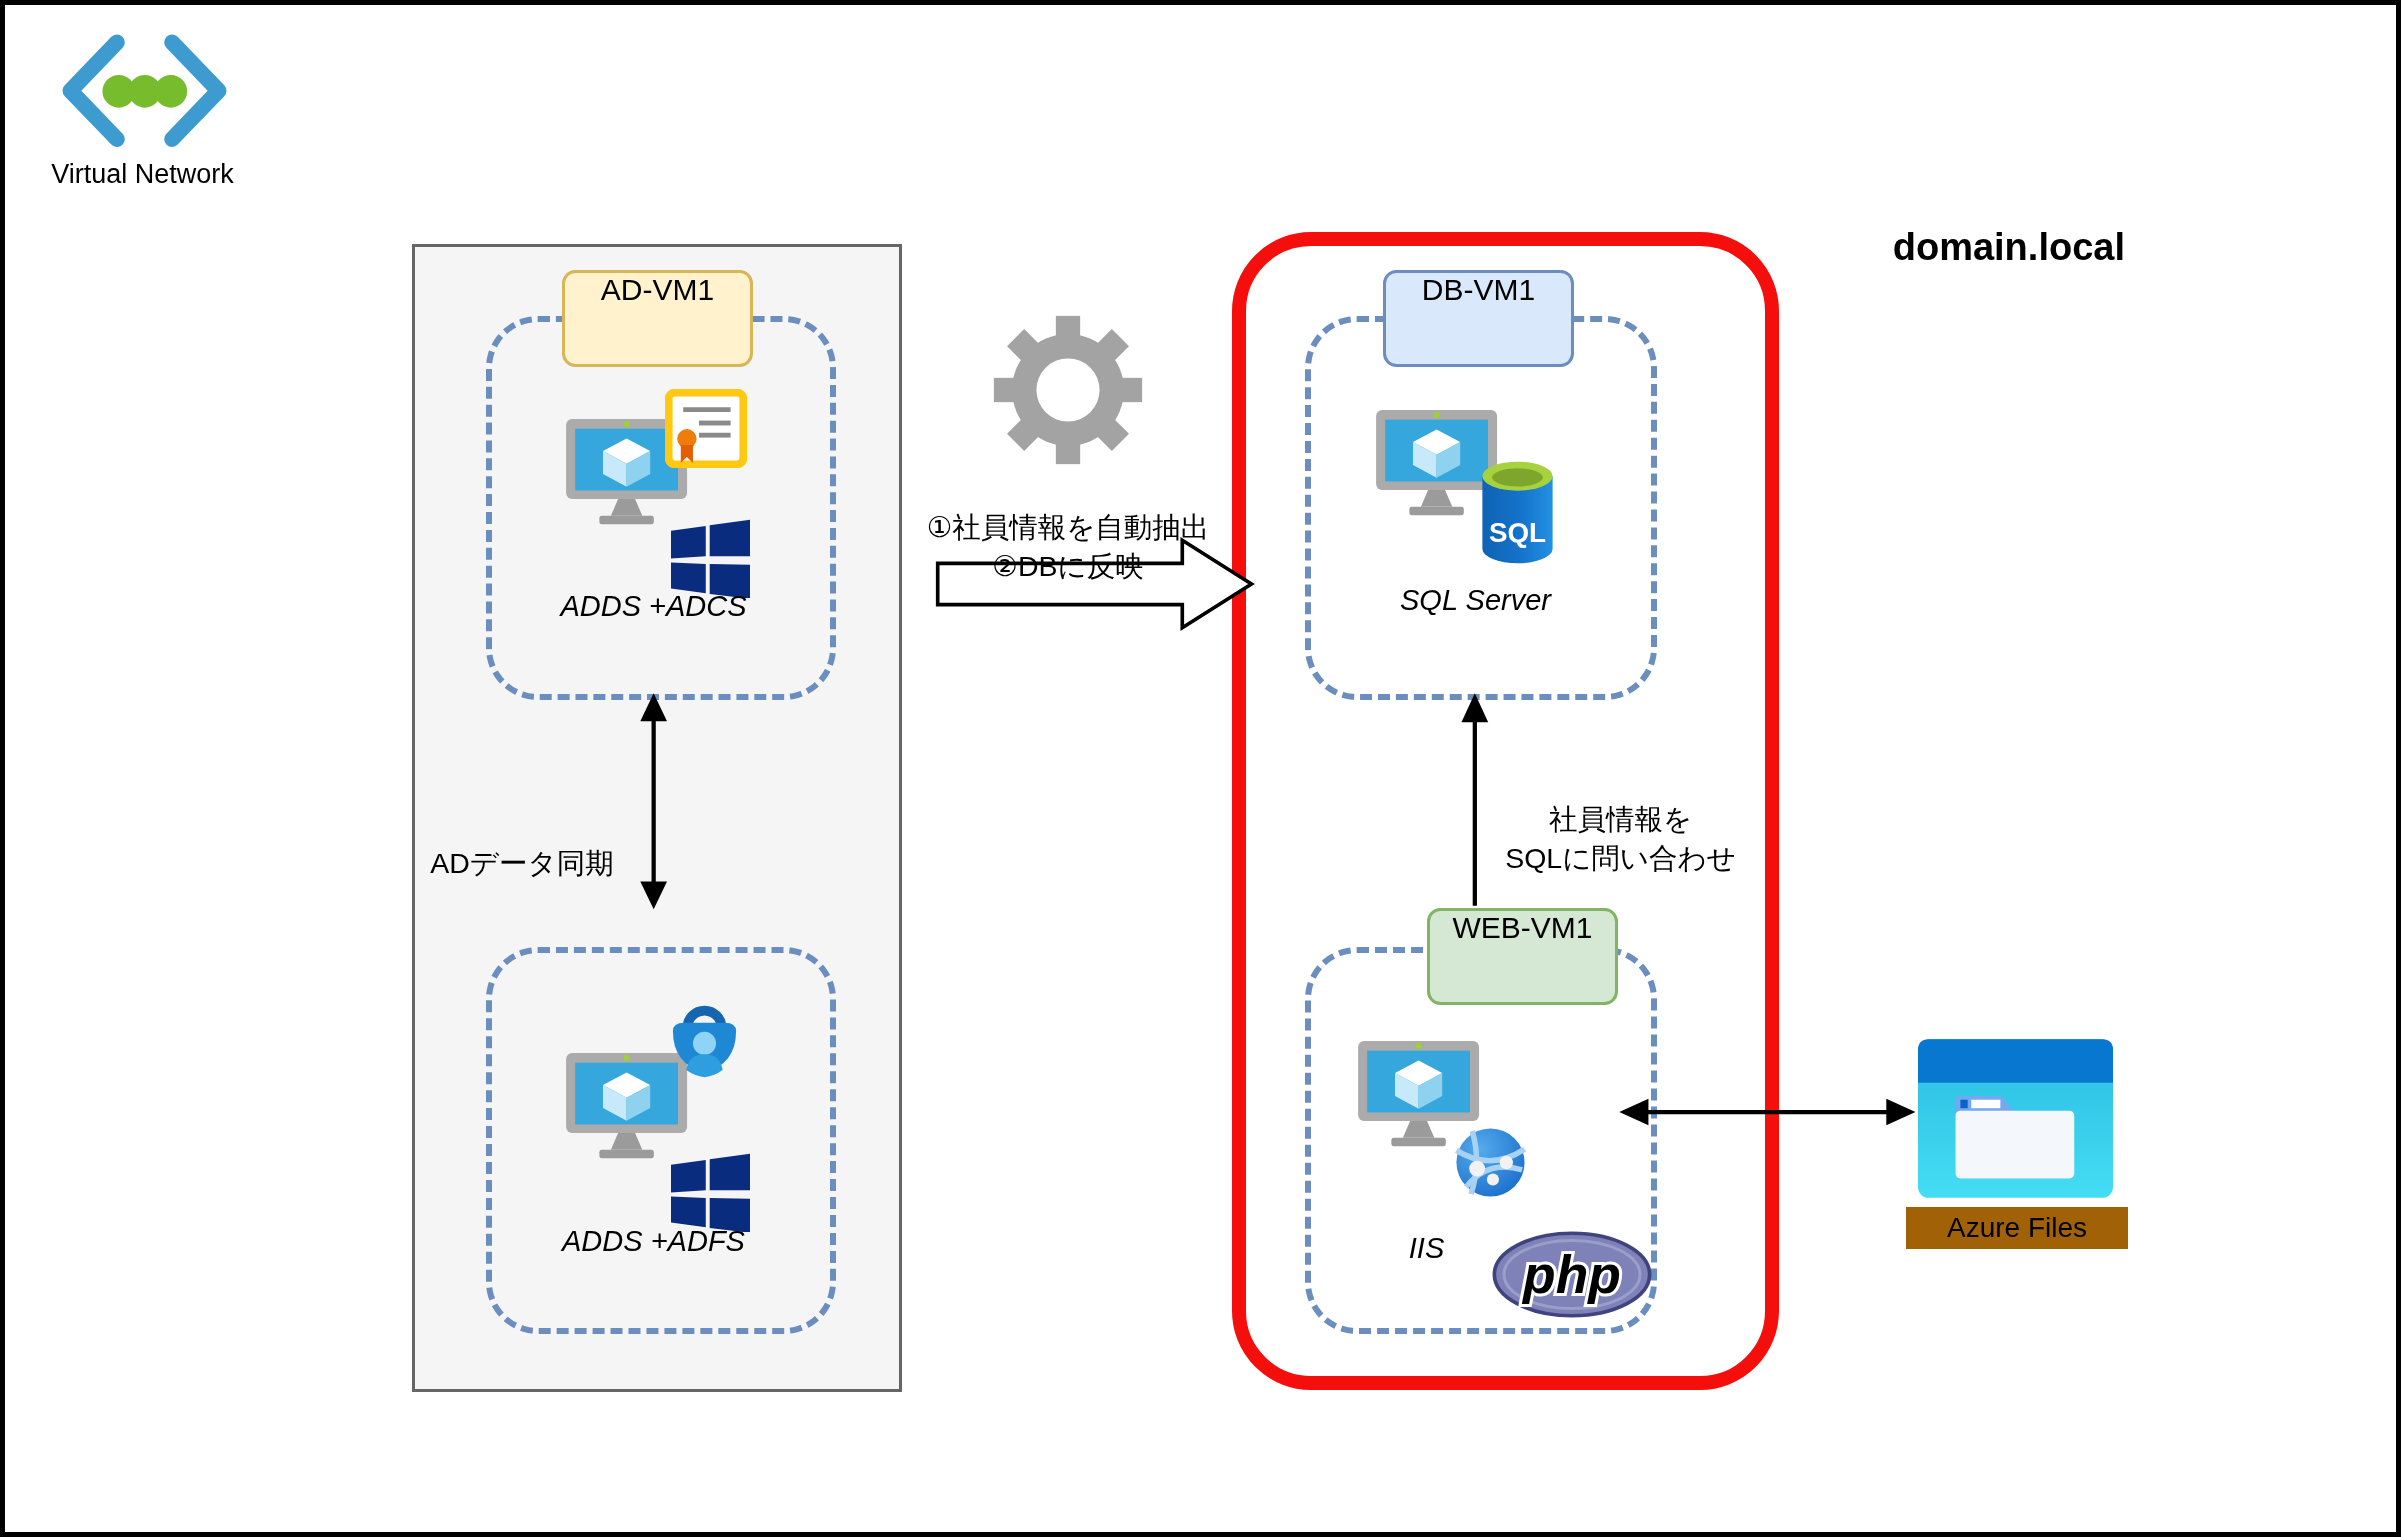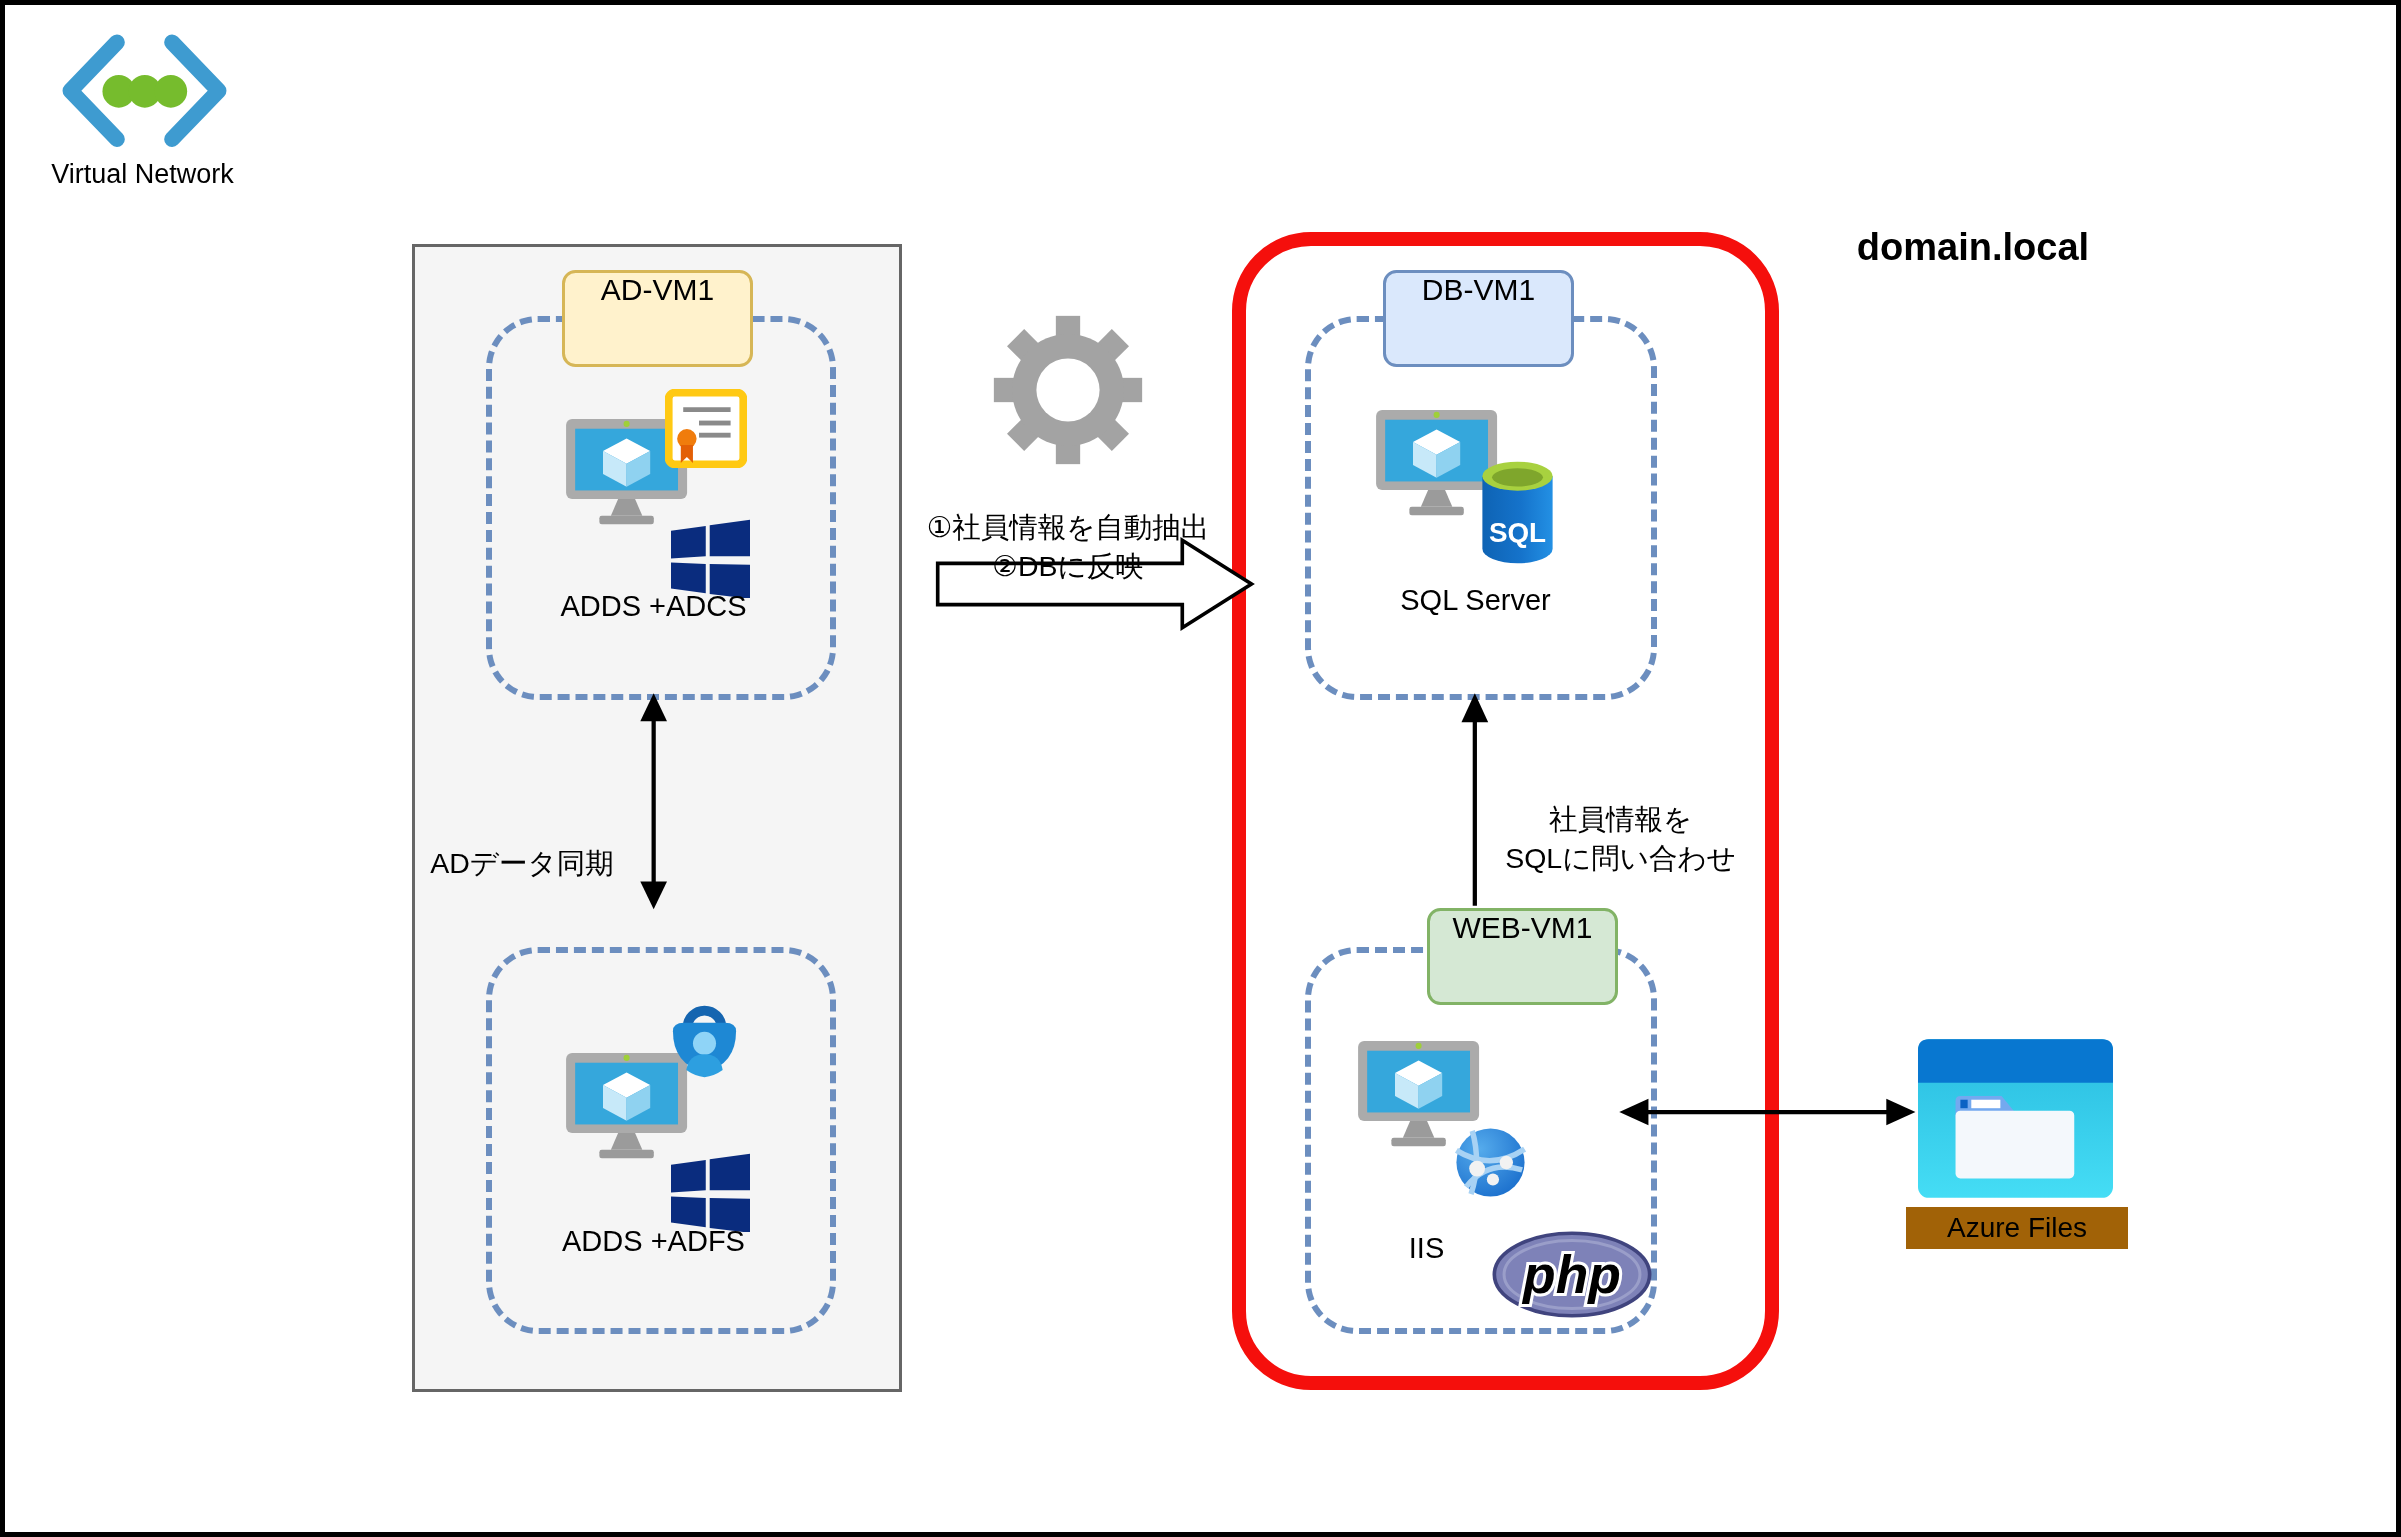--- a/index.html
+++ b/index.html
@@ -15,23 +15,23 @@
   #dashed-advm2{left:486px;top:947px;width:338px;height:375px;}
   #dashed-dbvm1{left:1305px;top:316px;width:340px;height:372px;z-index:3;}
   #dashed-webvm1{left:1305px;top:947px;width:340px;height:375px;z-index:3;}
   
   .node-label{width:185px;height:91px;border-radius:13.4px;display:flex;justify-content:center;
               font-size:30px;z-index:6;border:3px solid;}
   #label-advm1{left:562px;top:270px;background:#FFF2CC;border-color:#D6B656;}
   #label-advm2{left:562px;top:908px;background:#F8CECC;border-color:#B85450;}
   #label-dbvm1{left:1383px;top:270px;background:#DAE8FC;border-color:#6C8EBF;}
   #label-webvm1{left:1383px;top:908px;background:#D5E8D4;border-color:#82B366;margin-left:44px;}
-  .caption{font-size:29px;text-align:center;z-index:6;}
+  .caption{font-size:29px;text-align:center;z-index:6;font-style:italic;}
   .jp-note{font-size:28.5px;text-align:center;z-index:6;line-height:1.38;margin-top:48px;}
-  #domain-label{left:1821px;top:226px;width:304px;font-size:38px;font-weight:bold;text-align:center;z-index:6;}
+  #domain-label{left:1821px;top:226px;width:304px;font-size:38px;font-weight:bold;text-align:right;z-index:6;}
   #vn-label{left:33px;top:159px;width:219px;font-size:27px;text-align:center;}
   #azfiles-label{left:1906px;top:1207px;width:222px;background:#a16207;font-size:28px;text-align:center;padding:4.9px 0;z-index:6;}
   #flow-note{left:886px;top:460px;width:364px;}
   #sync-note{left:419px;top:796px;width:206px;}
   #query-note{left:1487px;top:752px;width:267px;}
   #iis-caption{left:1366px;top:1232px;width:121px;}
   svg{display:block;}
   .icon{z-index:5;}
 </style>
 </head>

